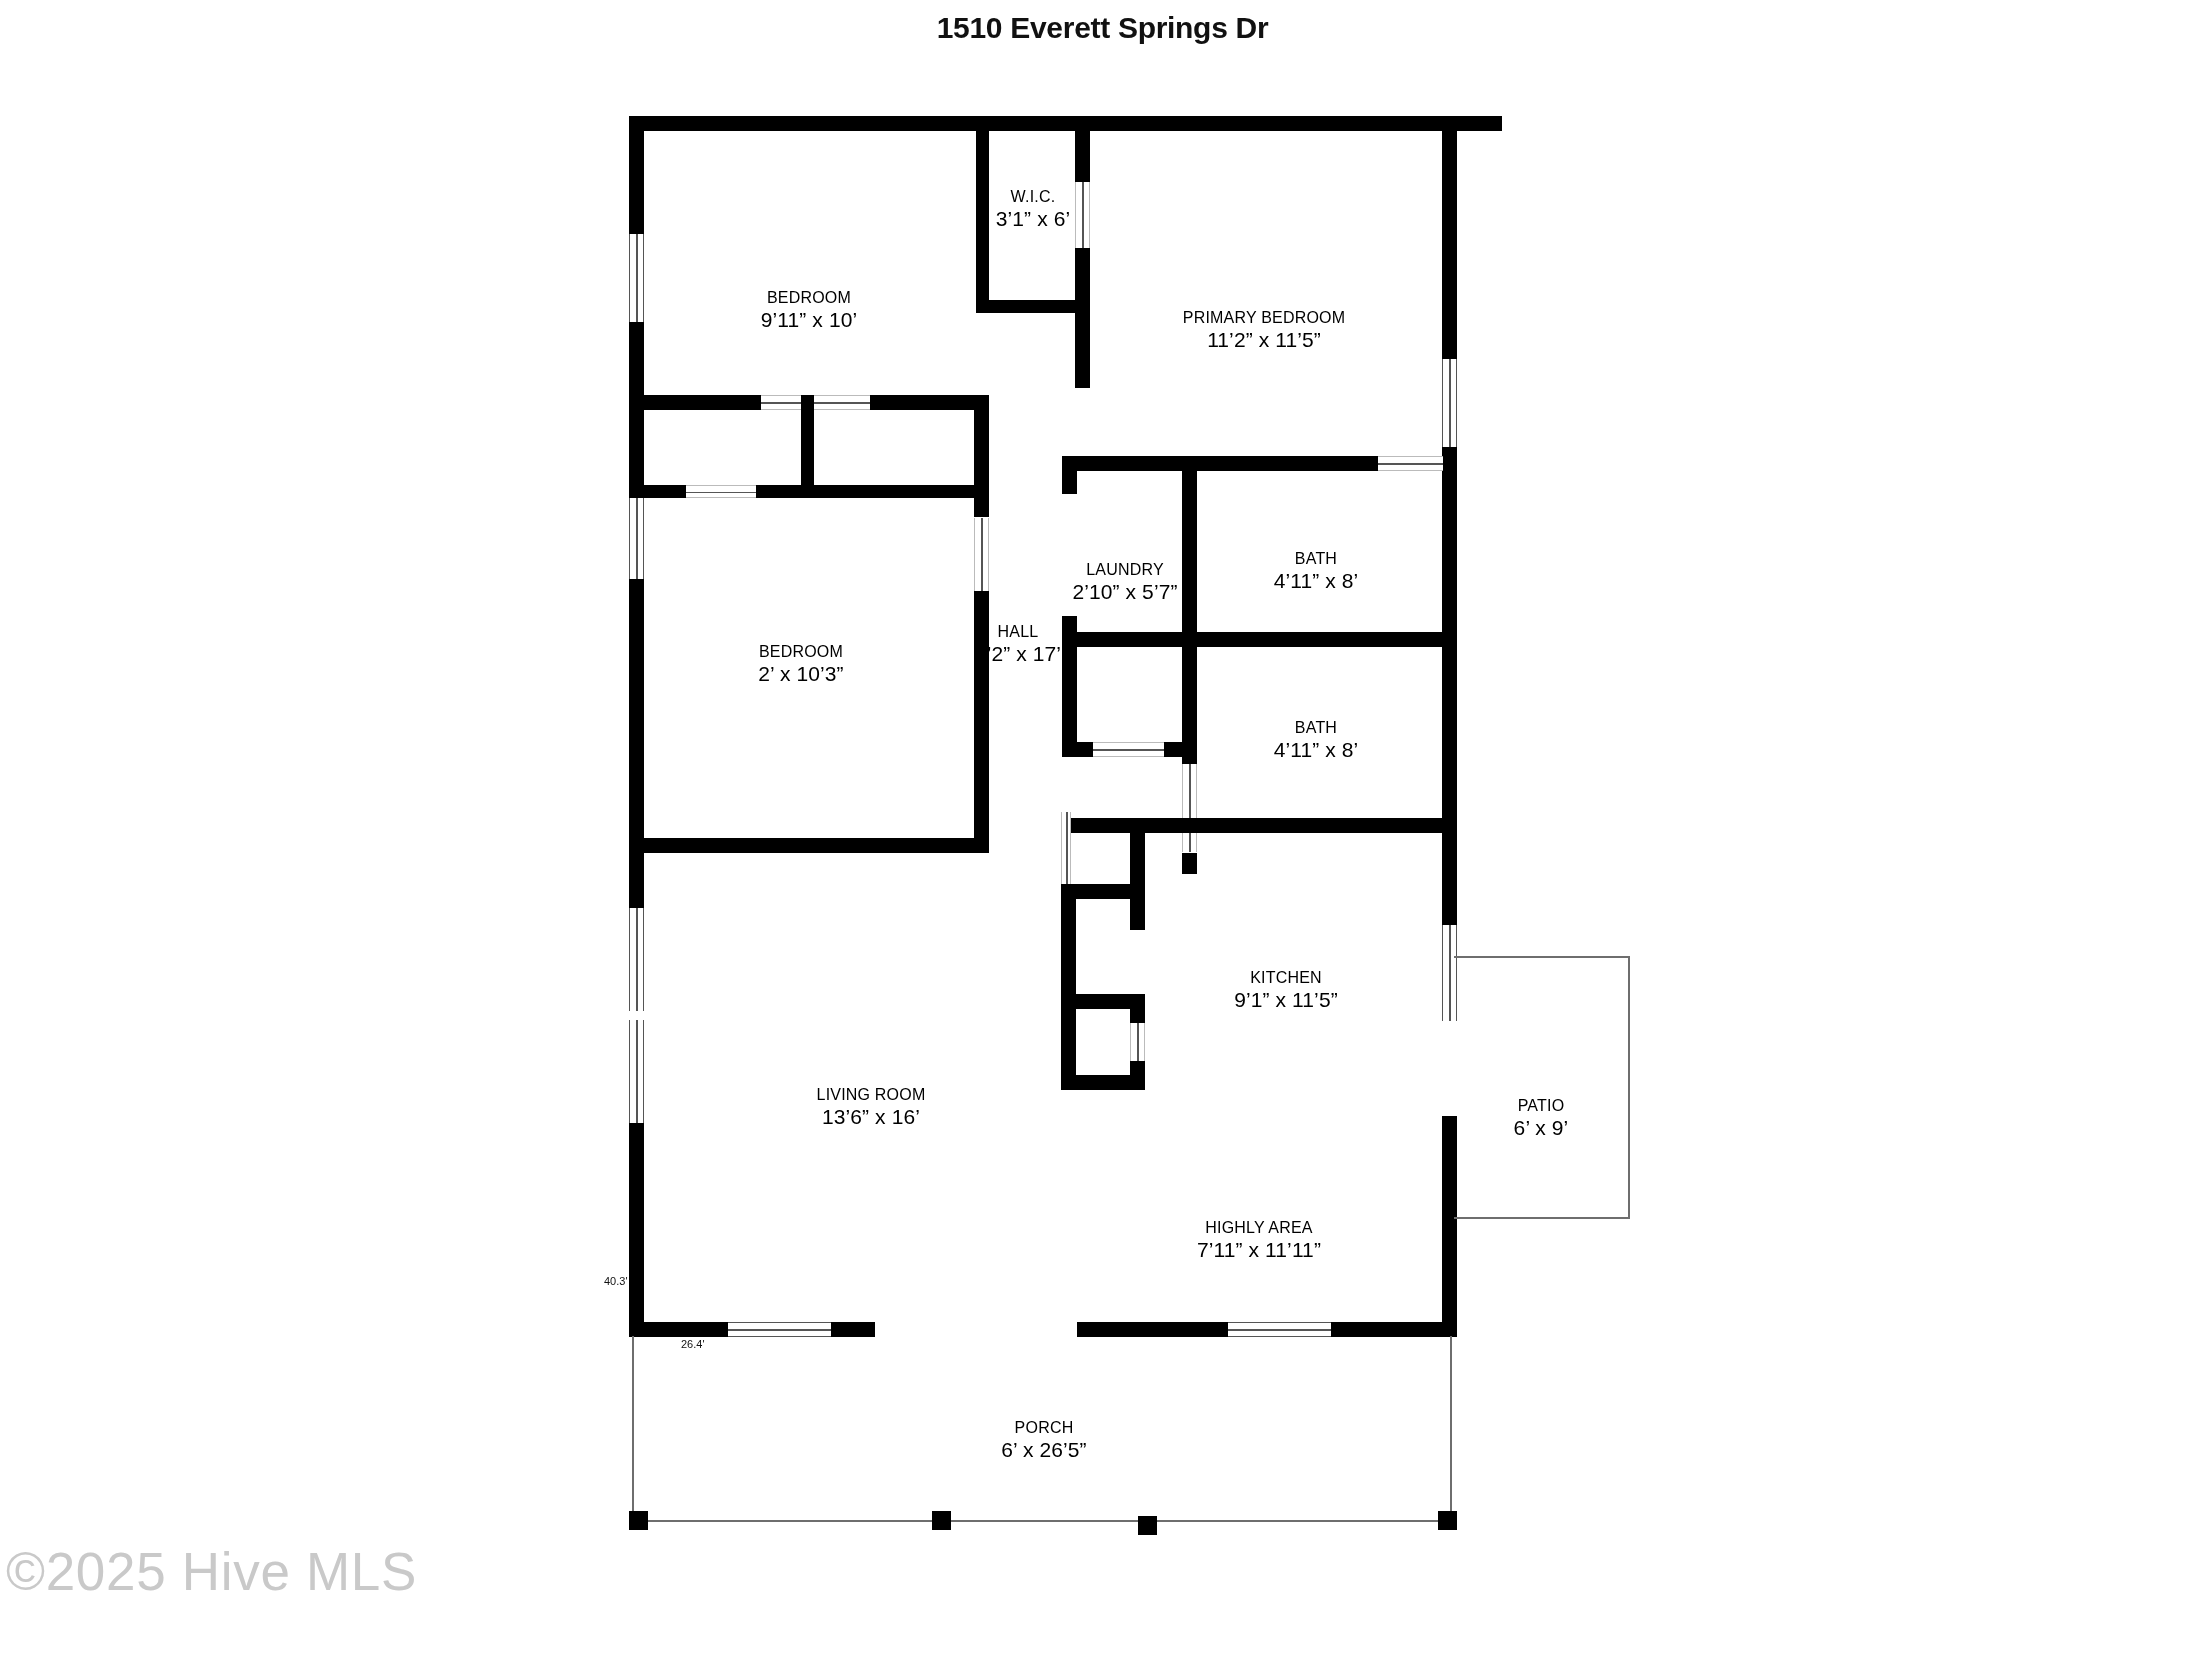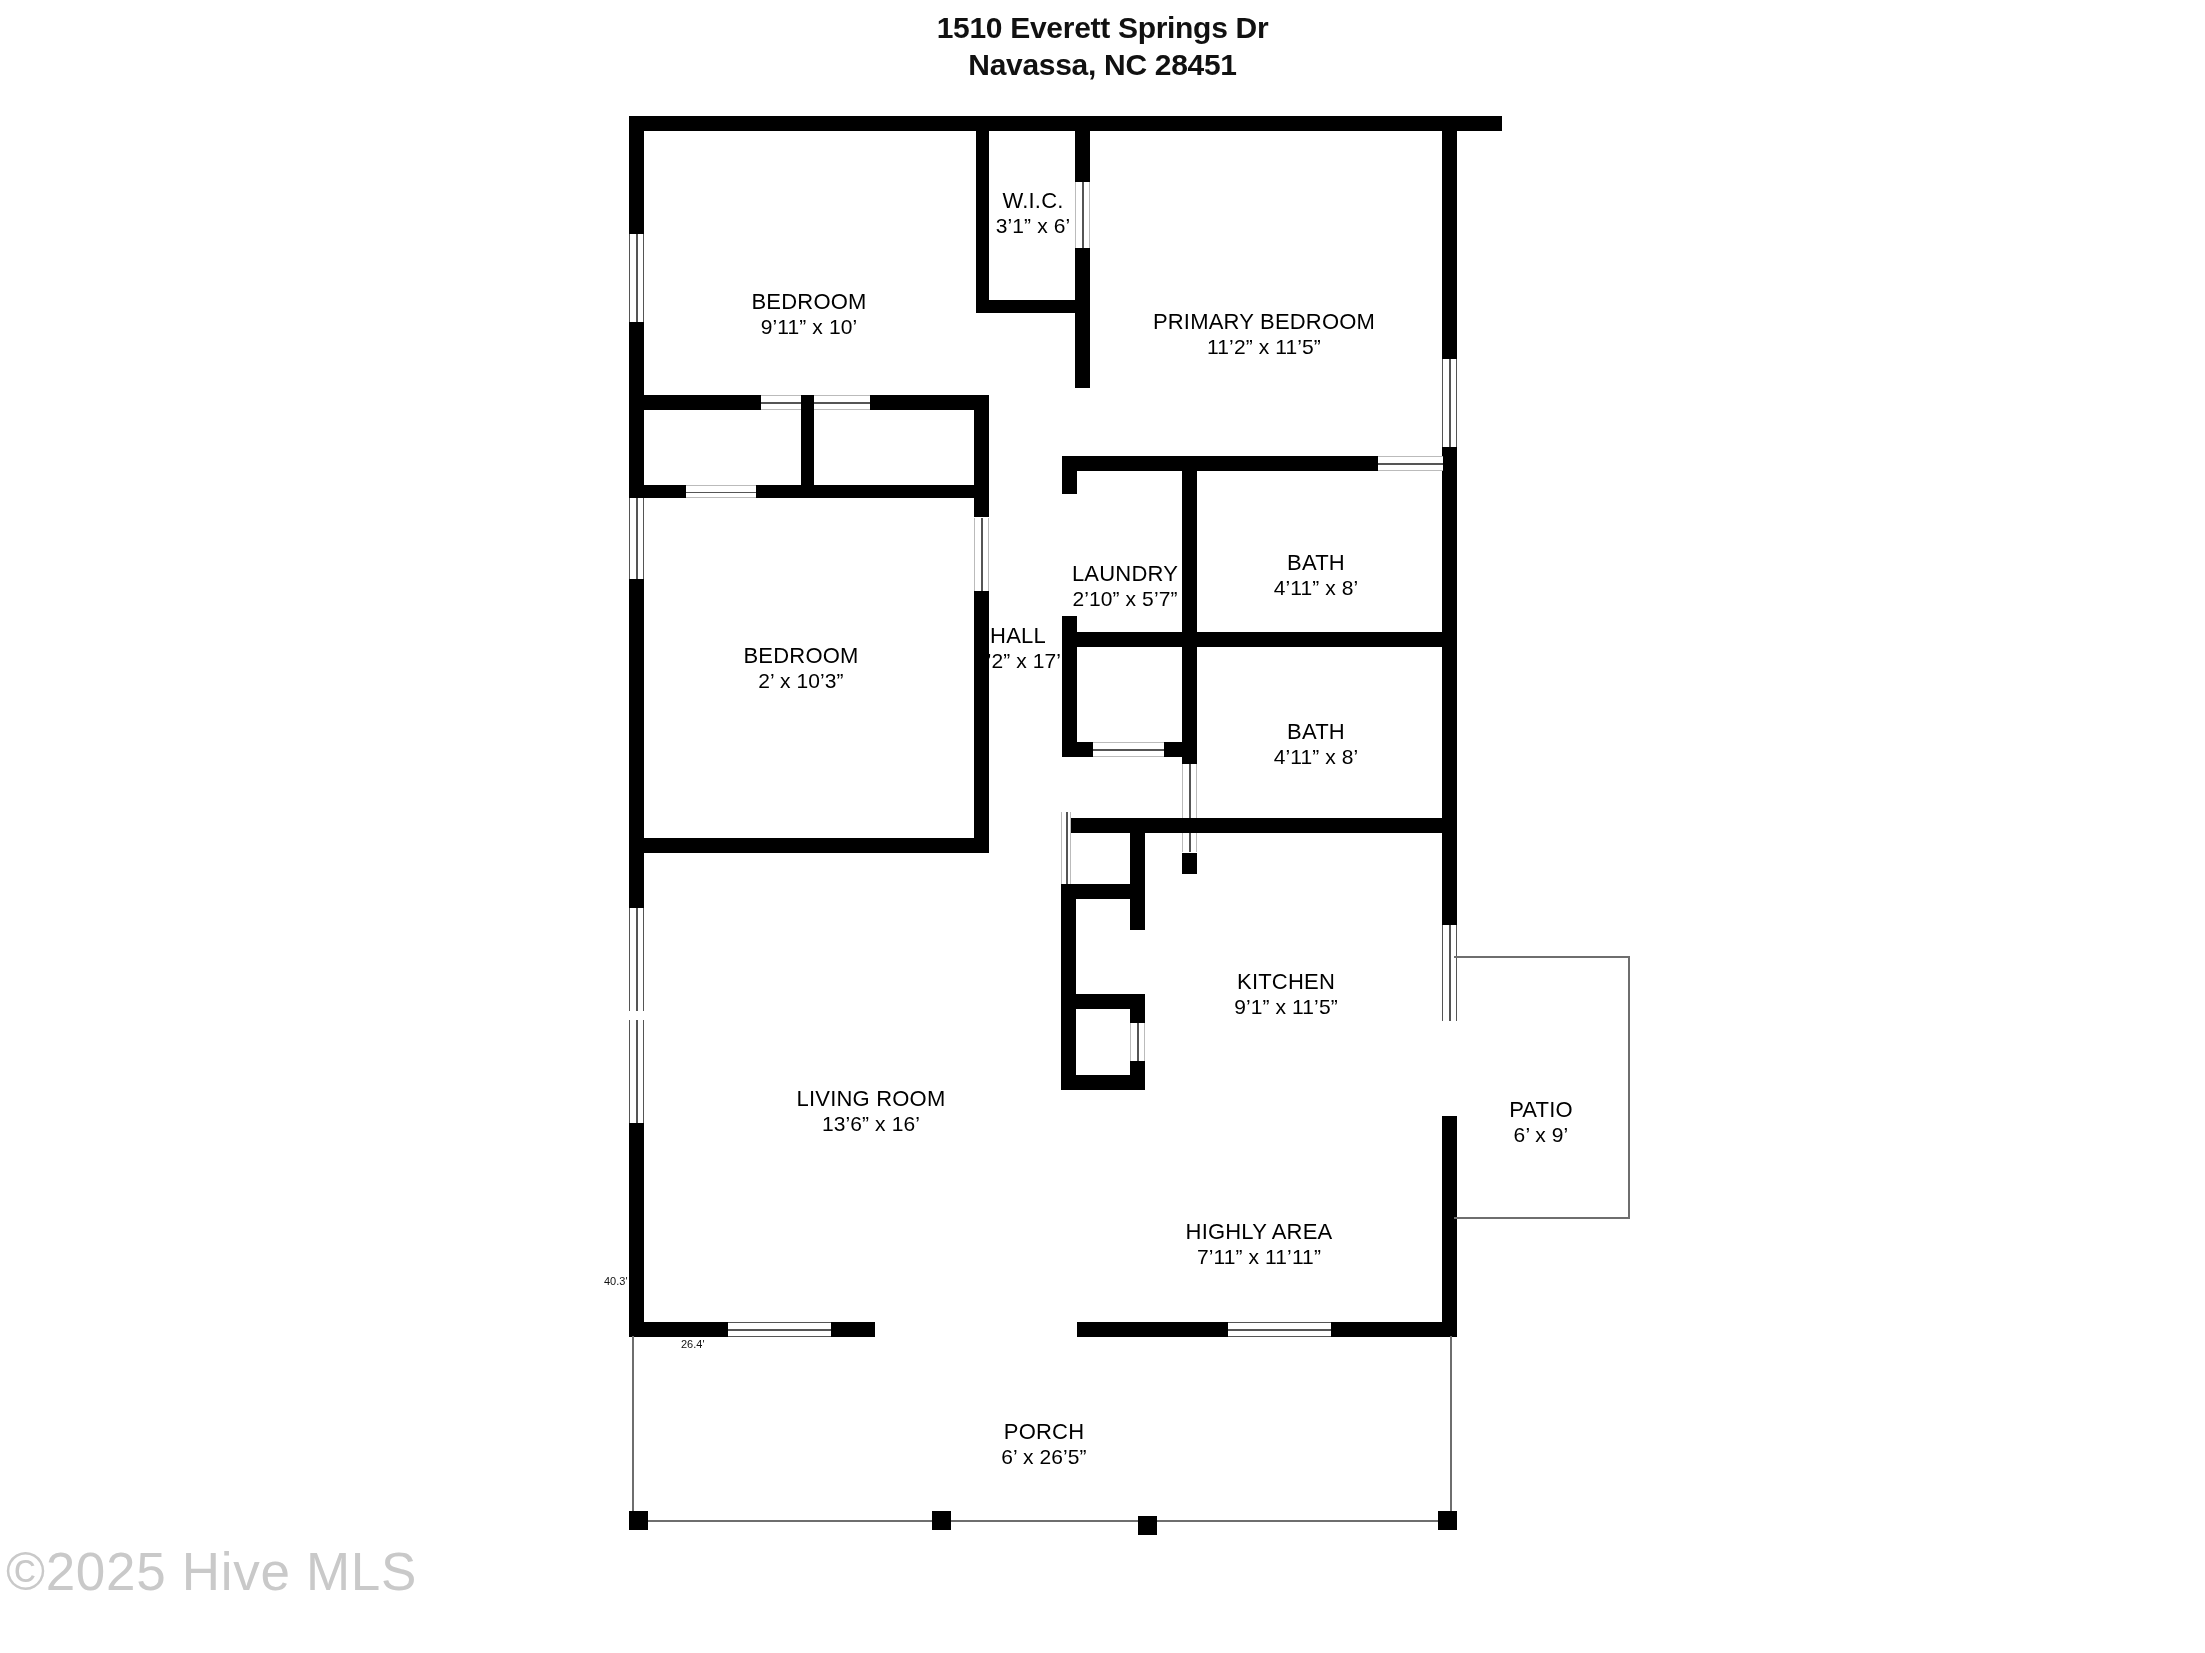--- a/index.html
+++ b/index.html
@@ -92,21 +92,21 @@
   
   .room-label {
     position: absolute;
     text-align: center;
     color: #000000;
     line-height: 1.18;
     white-space: nowrap;
     transform: translateX(-50%);
   }
   .room-label .nm {
-    font-size: 22px;
+    font-size: 16px;
     letter-spacing: 0.2px;
   }
   .room-label .dim {
     font-size: 21px;
     letter-spacing: 0.1px;
   }
 
   .dim-note {
     position: absolute;
     font-size: 11px;
@@ -151,21 +151,20 @@
     font-family: "Liberation Sans", sans-serif;
     letter-spacing: 0.7px;
     white-space: nowrap;
   }
 </style>
 </head>
 <body>
 
 <div id="header">
   <div class="line1">1510 Everett Springs Dr</div>
-  <div class="line2">Navassa, NC 28451</div>
 </div>
 
 <div id="plan">
 
   <div class="wall" style="left:629px; top:116px; width:873px; height:14.7px;"></div>
 
   <div class="wall" style="left:1442px; top:116px; width:14.7px; height:250px;"></div>
   <div class="wall" style="left:1442px; top:368px; width:14.7px; height:96px;"></div>
   <div class="wall" style="left:1442px; top:463px; width:14.7px; height:470px;"></div>
   <div class="wall" style="left:1442px; top:932px; width:14.7px; height:87px;"></div>

